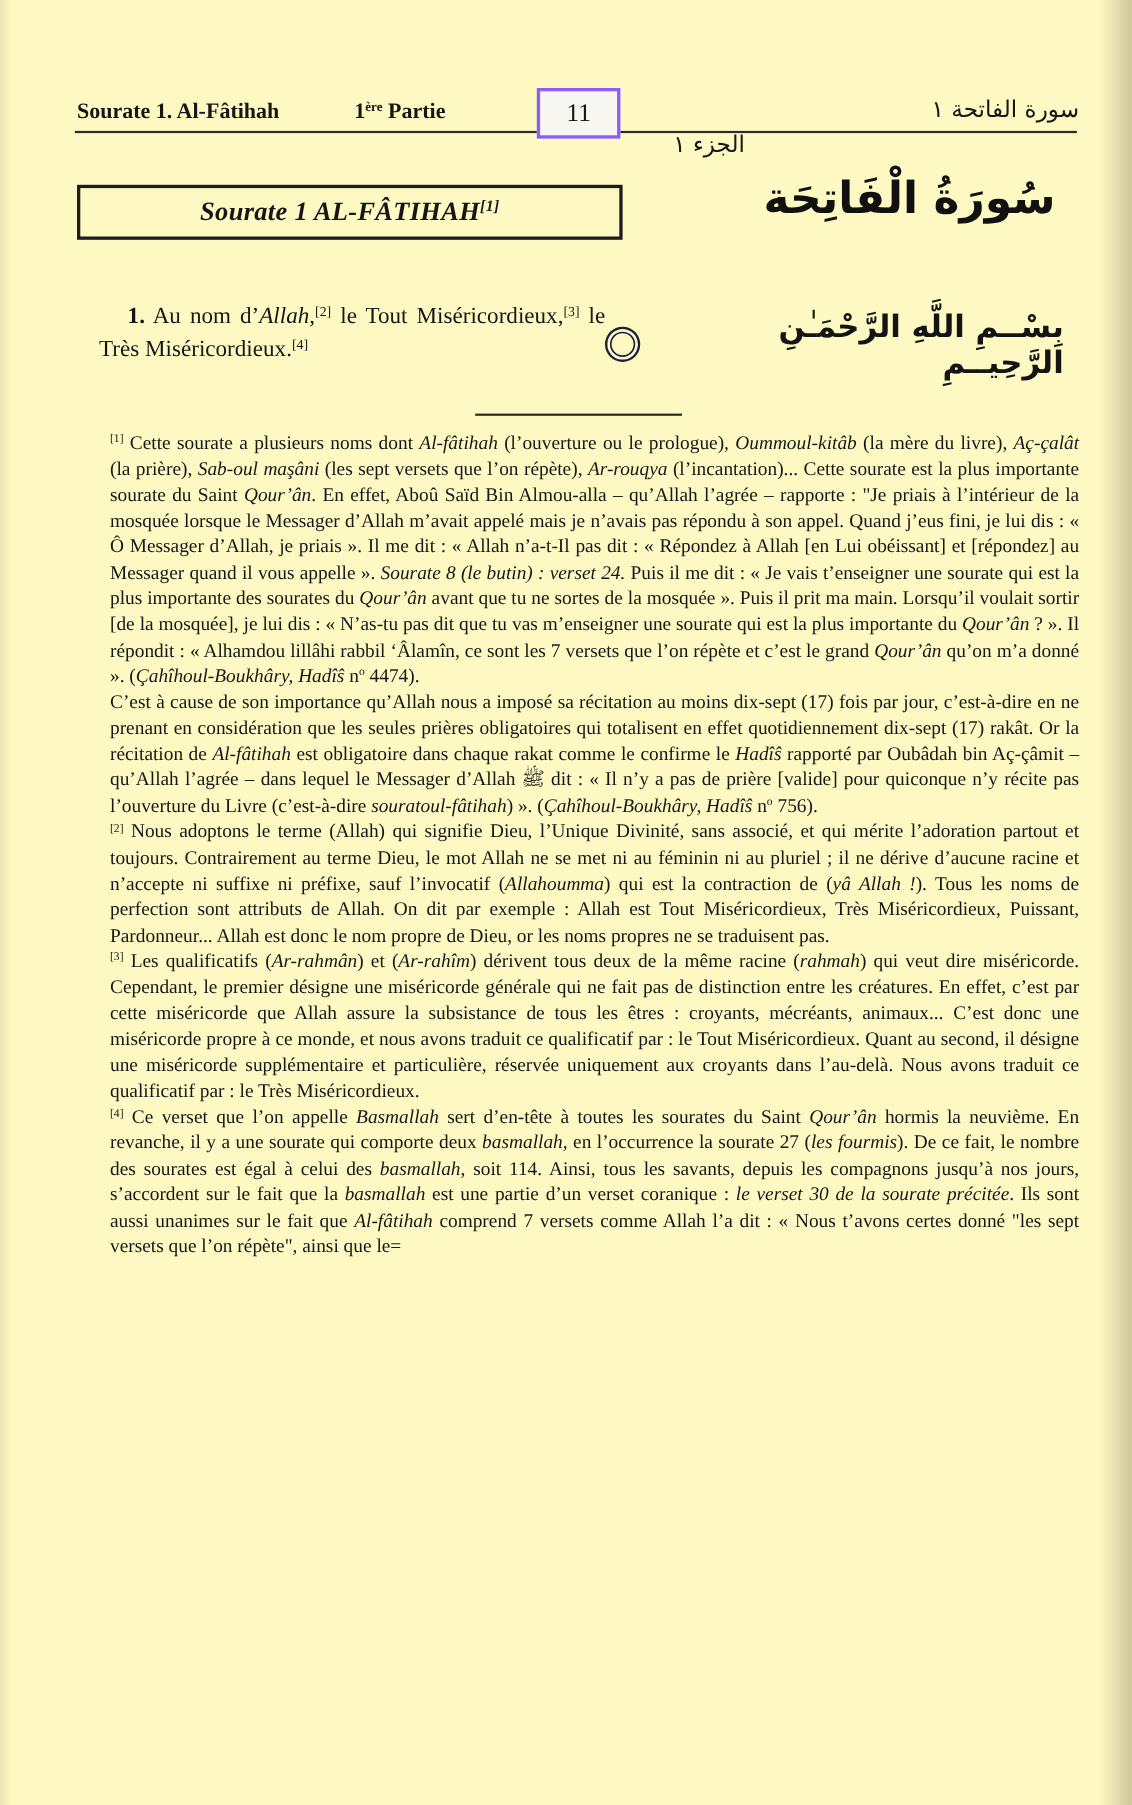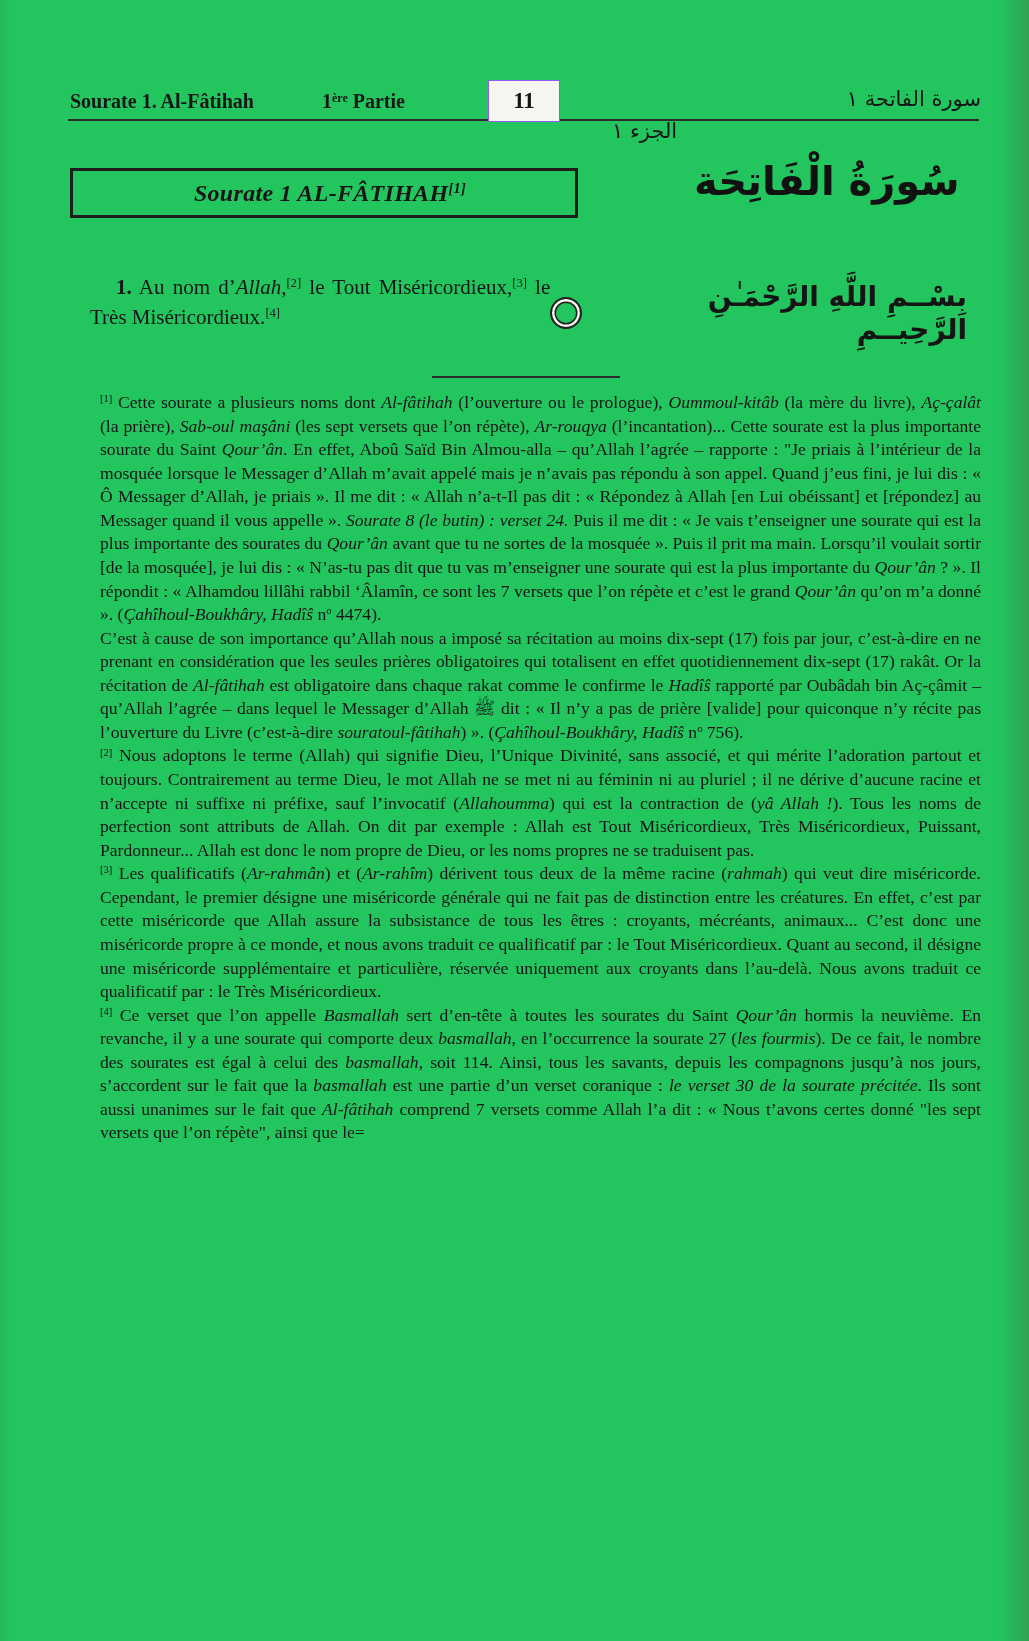--- a/index.html
+++ b/index.html
@@ -5,21 +5,21 @@
   html, body { margin: 0; padding: 0; }
   body {
     width: 1029px; height: 1641px;
     background: #efede6;
     font-family: "Liberation Serif", "DejaVu Serif", serif;
     color: #161616;
   }
   .page {
     position: relative;
     width: 1029px; height: 1641px;
-    background: #22c55e;
+    background: #fef9c3;
     overflow: hidden;
   }
   .scan-shadow-right {
     position: absolute; top: 0; right: 0; width: 30px; height: 100%;
     background: linear-gradient(to right, rgba(80,70,50,0), rgba(80,70,50,0.28));
     pointer-events: none; z-index: 5;
   }
   .scan-shadow-left {
     position: absolute; top: 0; left: 0; width: 10px; height: 100%;
     background: linear-gradient(to left, rgba(80,70,50,0), rgba(80,70,50,0.12));
@@ -31,39 +31,39 @@
   .header { position: relative; height: 50px; }
   .header-rule {
     position: absolute; left: -2px; right: 2px; top: 31px;
     border-top: 2px solid #2b2b2b; z-index: 1;
   }
   .header .h-item { position: absolute; z-index: 2; white-space: nowrap; }
   .header-title { left: 0; top: 2px; font-weight: bold; font-size: 20px; }
   .header-part  { left: 252px; top: 2px; font-weight: bold; font-size: 20px; }
   .page-number-box {
     left: 418px; top: -8px; width: 70px; height: 40px;
-    border: 1px solid #8b5cf6; background: #f8f6f0;
+    border: 3px solid #8b5cf6; background: #f8f6f0;
     display: flex; align-items: center; justify-content: center;
-    font-weight: bold; font-size: 23px; z-index: 3;
+    font-weight: normal; font-size: 23px; z-index: 3;
   }
   .header-arabic-part {
     left: 542px; top: -1px; font-size: 21px;
     font-family: "DejaVu Sans", sans-serif; direction: rtl; margin-top: 32px;
   }
   .header-arabic-title {
     right: 0; top: -1px; font-size: 21px;
     font-family: "DejaVu Sans", sans-serif; direction: rtl; text-align: right;
   }
 
   
   .title-row { position: relative; margin-top: 30px; height: 58px; }
   .title-box {
     position: absolute; left: 0; top: 0; width: 490px; height: 44px;
     border: 3px solid #1d1d1d;
-    display: flex; align-items: center; justify-content: center; padding-left: 12px;
+    display: flex; align-items: center; justify-content: center;
   }
   .title-box .t-label {
     font-weight: bold; font-style: italic; font-size: 24px; letter-spacing: 0.3px;
   }
   .title-arabic {
     position: absolute; left: 602px; top: -10px;
     font-family: "DejaVu Sans", sans-serif; direction: rtl;
     font-size: 40px; font-weight: bold; color: #111; margin-left: 22px;
   }
 

